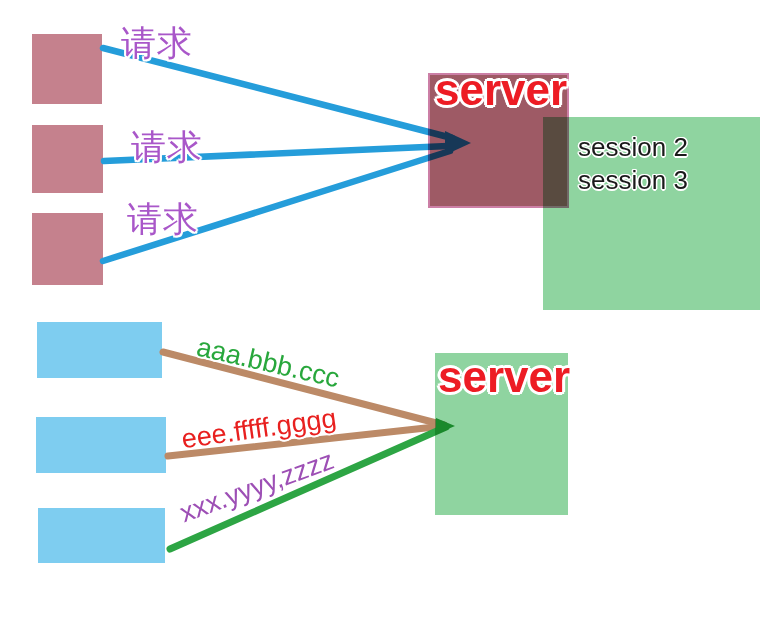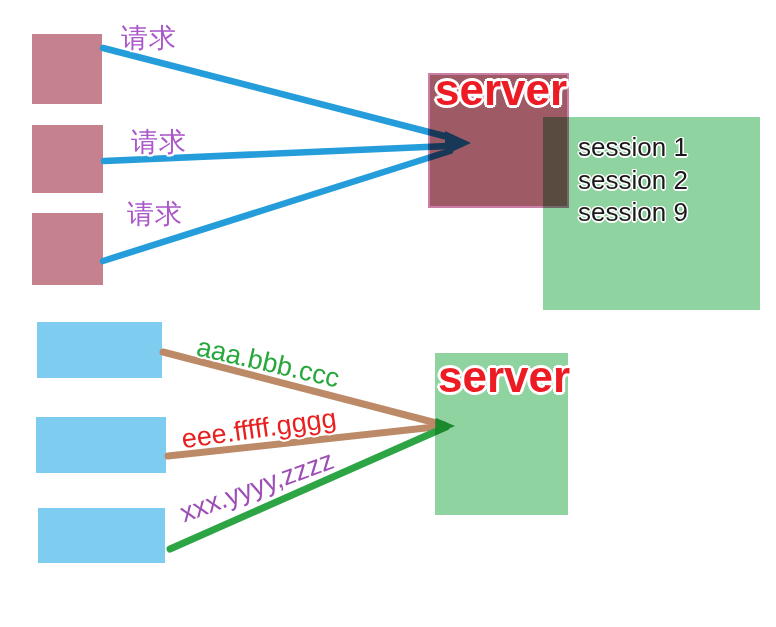--- a/index.html
+++ b/index.html
@@ -18,21 +18,21 @@
                 1.5px 1.5px 0 #fff,-1.5px 1.5px 0 #fff,1.5px -1.5px 0 #fff,-1.5px -1.5px 0 #fff;
   }
   .halo-lg{
     text-shadow:3px 0 0 #fff,-3px 0 0 #fff,0 3px 0 #fff,0 -3px 0 #fff,
                 2px 2px 0 #fff,-2px 2px 0 #fff,2px -2px 0 #fff,-2px -2px 0 #fff;
   }
   .halo-xs{
     text-shadow:1.5px 0 0 #fff,-1.5px 0 0 #fff,0 1.5px 0 #fff,0 -1.5px 0 #fff,
                 1px 1px 0 #fff,-1px 1px 0 #fff,1px -1px 0 #fff,-1px -1px 0 #fff;
   }
-  .req-label{font-size:27px;font-weight:400;letter-spacing:1px;}
+  .req-label{font-size:35px;font-weight:400;letter-spacing:1px;}
   .server-label{font-size:44px;font-weight:700;line-height:1;}
   .session-text{font-size:26px;line-height:32.5px;font-weight:400;}
   .conn-label{font-size:27px;font-weight:400;transform-origin:center center;}
 
   
   #client-sq-1{left:32px;top:34px;width:70px;height:70px;}
   #client-sq-2{left:32px;top:125px;width:71px;height:68px;}
   #client-sq-3{left:32px;top:213px;width:71px;height:72px;}
   #req-label-1{left:121px;top:20px;}
   #req-label-2{left:131px;top:124px;}
@@ -84,22 +84,21 @@
   <div class="box blend" id="server-box-bottom" style="background-color: rgb(143, 212, 160);"></div>
 
   <div class="label req-label halo-sm" id="req-label-1" style="color: rgb(169, 87, 201);">请求</div>
   <div class="label req-label halo-sm" id="req-label-2" style="color: rgb(169, 87, 201);">请求</div>
   <div class="label req-label halo-sm" id="req-label-3" style="color: rgb(169, 87, 201);">请求</div>
 
   <div class="label server-label halo-lg" id="server-text-top" style="color: rgb(237, 28, 36);">server</div>
   <div class="label server-label halo-lg" id="server-text-bottom" style="color: rgb(237, 28, 36);">server</div>
 
   <div class="label session-text halo-xs" id="session-lines" style="color: rgb(26, 26, 26);">
-    <div>session 1</div>
     <div>session 2</div>
-    <div>session 9</div>
+    <div>session 3</div>
   </div>
 
   <div class="label conn-label halo-sm" id="conn-label-1" style="color: rgb(40, 167, 60);">aaa.bbb.ccc</div>
   <div class="label conn-label halo-sm" id="conn-label-2" style="color: rgb(232, 32, 31);">eee.fffff.gggg</div>
   <div class="label conn-label halo-sm" id="conn-label-3" style="color: rgb(157, 79, 181);">xxx.yyyy,zzzz</div>
 
 </div>
 
 </body></html>

